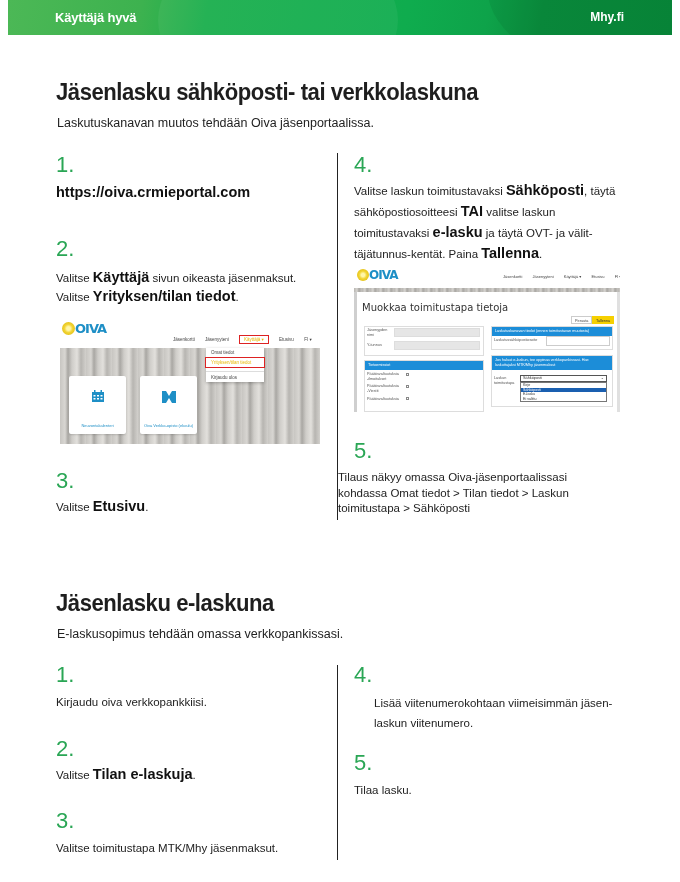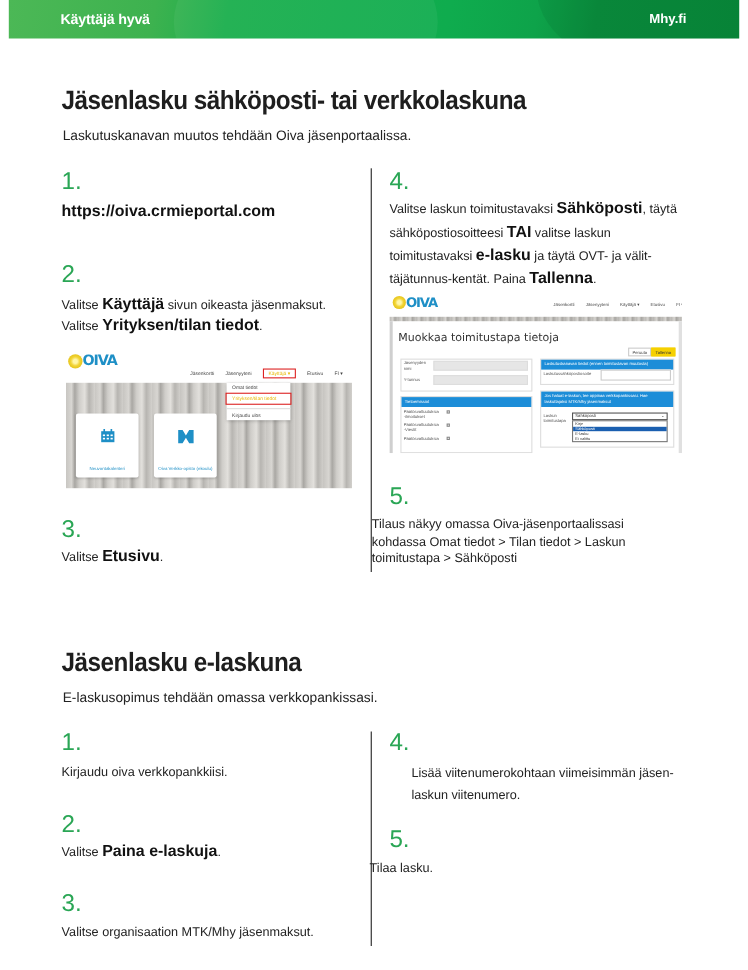--- a/index.html
+++ b/index.html
@@ -208,23 +208,23 @@
 <div class="h1" style="top:589px;">Jäsenlasku e-laskuna</div>
 <div class="intro" style="top:627px;">E-laskusopimus tehdään omassa verkkopankissasi.</div>
 
 <div class="divider" style="left:337px; top:665px; height:195px;"></div>
 
 <div class="step-num" style="left:56px; top:662px;">1.</div>
 <div class="step-text" style="left:56px; top:695px; width:270px;">Kirjaudu oiva verkkopankkiisi.</div>
 
 <div class="step-num" style="left:56px; top:736px;">2.</div>
 <div class="step-text" style="left:56px; top:767px; width:270px;">
-  <span>Valitse </span><b>Paina e-laskuja</b><span>.</span>
+  <span>Valitse </span><b>Tilan e-laskuja</b><span>.</span>
 </div>
 
 <div class="step-num" style="left:56px; top:808px;">3.</div>
-<div class="step-text" style="left:56px; top:841px; width:270px;">Valitse organisaation MTK/Mhy jäsenmaksut.</div>
+<div class="step-text" style="left:56px; top:841px; width:270px;">Valitse toimitustapa MTK/Mhy jäsenmaksut.</div>
 
 <div class="step-num" style="left:354px; top:662px;">4.</div>
 <div class="step-text spaced" style="left:354px; top:693px; width:270px;margin-left:20px;">Lisää viitenumerokohtaan viimeisimmän jäsen-laskun viitenumero.</div>
 
 <div class="step-num" style="left:354px; top:750px;">5.</div>
-<div class="step-text" style="left:336px; top:783px; width:270px;">Tilaa lasku.</div>
+<div class="step-text" style="left:354px; top:783px; width:270px;">Tilaa lasku.</div>
 
 </body></html>

